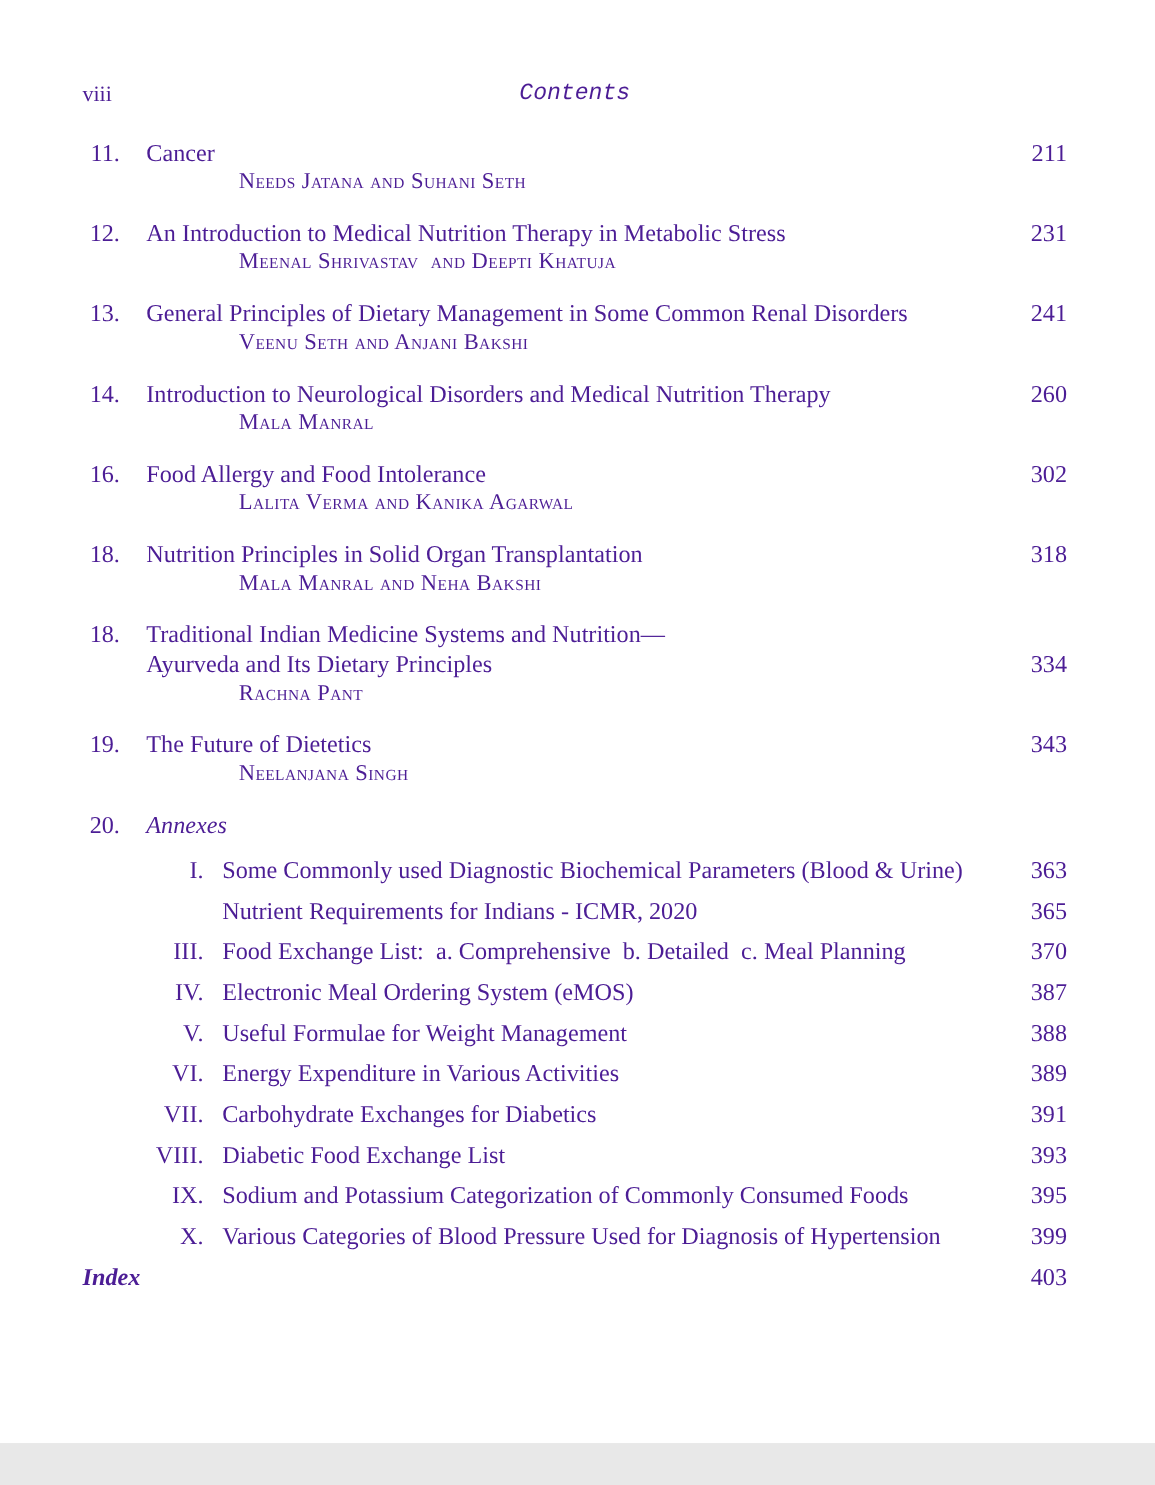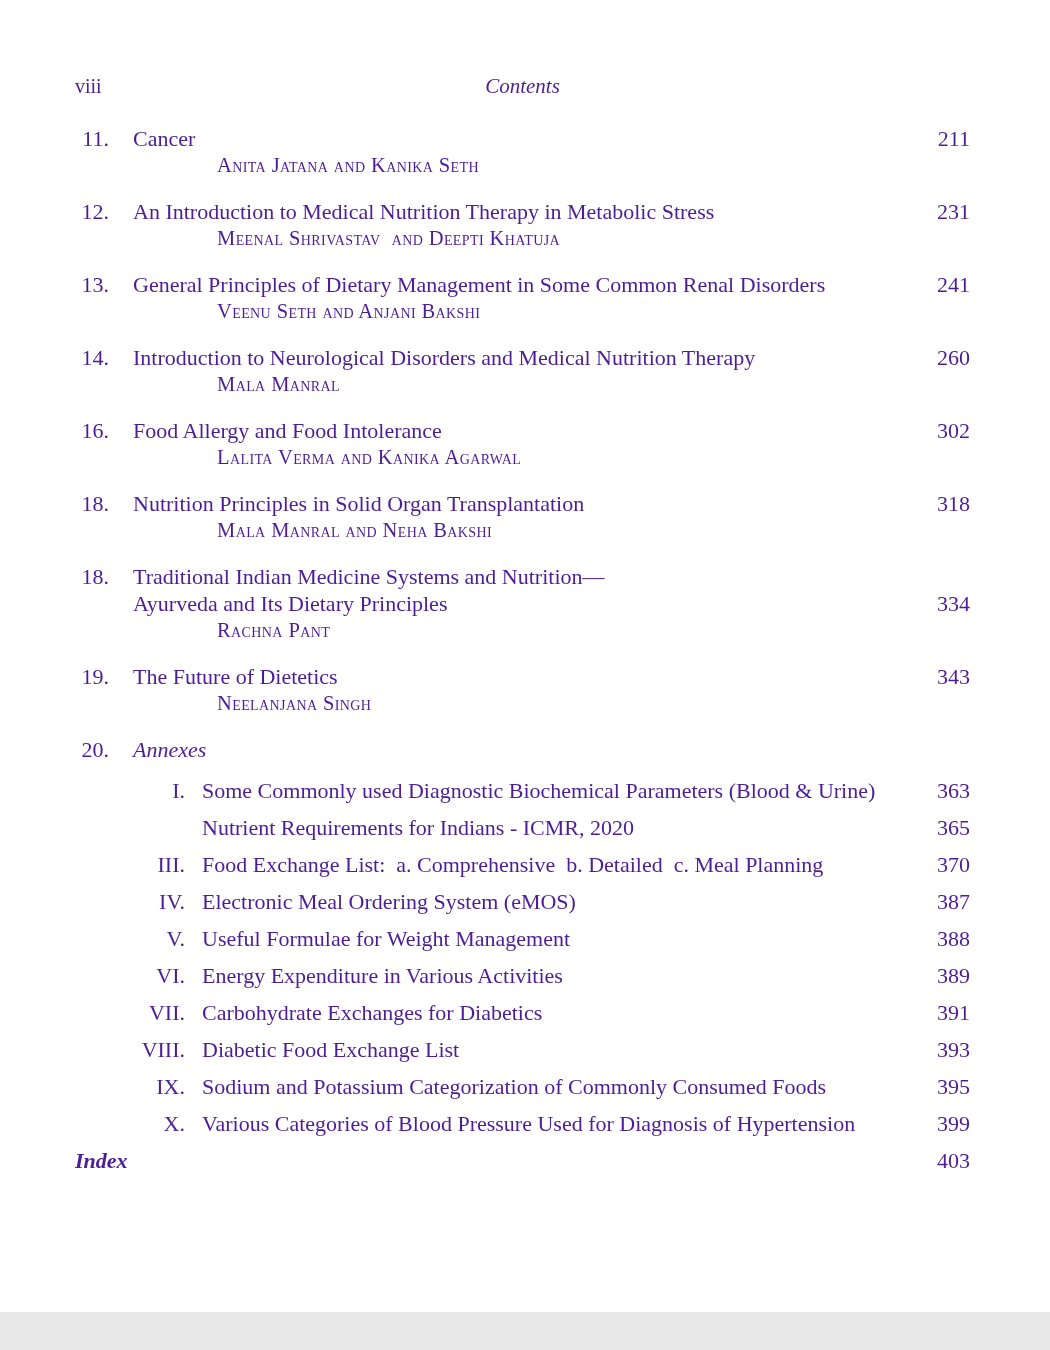--- a/index.html
+++ b/index.html
@@ -16,21 +16,21 @@
     overflow: hidden;
   }
   
   .page-header { position: relative; height: 24px; margin-bottom: 27px; }
   .folio {
     position: absolute; left: 0; top: 0;
     font-size: 20px; line-height: 24px;
   }
   .running-head {
     display: block; text-align: center;
-    font-style: italic; font-size: 21px; line-height: 24px;
+    font-style: italic; font-size: 21px; line-height: 24px; font-family: Liberation Mono, monospace;
   }
   
   .entry { margin-bottom: 19px; }
   .row { display: flex; align-items: baseline; }
   .c-num {
     flex: 0 0 34px; text-align: right;
     font-size: 22px; line-height: 27px;
   }
   .c-title {
     flex: 1 1 auto; padding-left: 24px;
@@ -91,21 +91,21 @@
   <div class="toc">
 
     <div class="entry">
       <div class="row">
         <span class="c-num">11.</span>
         <span class="c-title">Cancer</span>
         <span class="c-page">211</span>
       </div>
       <div class="row">
         <span class="c-num"></span>
-        <span class="c-authors">Anita Jatana and Kanika Seth</span>
+        <span class="c-authors">Needs Jatana and Suhani Seth</span>
       </div>
     </div>
 
     <div class="entry">
       <div class="row">
         <span class="c-num">12.</span>
         <span class="c-title">An Introduction to Medical Nutrition Therapy in Metabolic Stress</span>
         <span class="c-page">231</span>
       </div>
       <div class="row">

